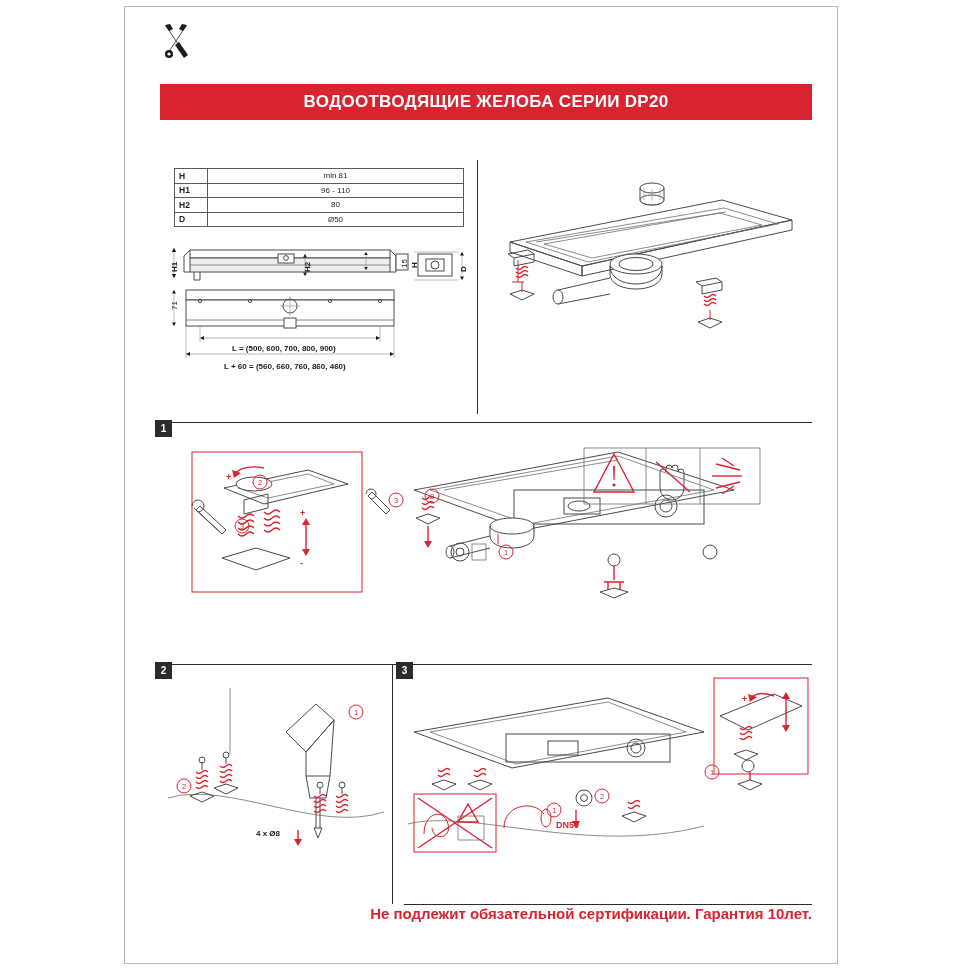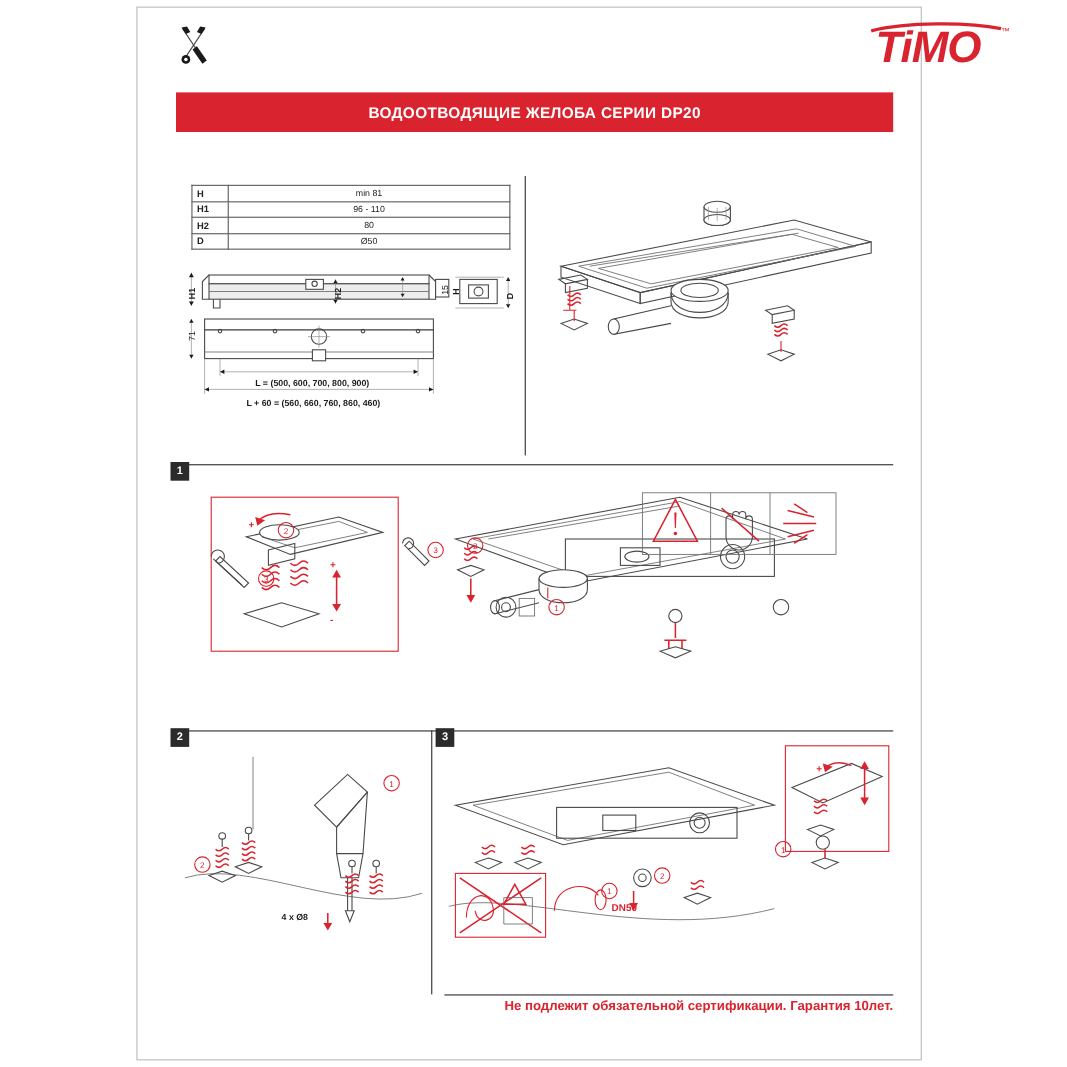--- a/index.html
+++ b/index.html
@@ -8,40 +8,40 @@
 
   
   .frame{position:absolute;left:124px;top:6px;width:714px;height:958px;border:1px solid #b9b9b9;box-sizing:border-box;}
 
   
   .tools-icon{position:absolute;left:160px;top:22px;width:60px;height:44px;}
   .logo{position:absolute;right:46px;top:18px;width:140px;height:48px;}
   .logo-text{font-family:"Liberation Sans",sans-serif;font-weight:bold;font-style:italic;font-size:40px;color:#d9232e;letter-spacing:-1px;}
 
   .title-bar{position:absolute;left:160px;top:84px;width:652px;height:36px;background:#d9232e;display:flex;align-items:center;justify-content:center;}
-  .title-bar span{color:#fff;font-size:14px;font-weight:bold;letter-spacing:.3px;}
+  .title-bar span{color:#fff;font-size:17px;font-weight:bold;letter-spacing:.3px;}
 
   
   .spec-table{position:absolute;left:174px;top:168px;width:290px;border-collapse:collapse;}
   .spec-table td{border:1px solid #5a5a5a;height:13.5px;font-size:8px;color:#222;padding:0 4px;}
   .spec-table td.k{width:24px;font-weight:bold;text-align:left;font-size:8.5px;}
   .spec-table td.v{text-align:center;}
 
   
   .hline{position:absolute;background:#2b2b2b;height:1px;}
   .vline{position:absolute;background:#2b2b2b;width:1px;}
   .numbox{position:absolute;width:17px;height:17px;background:#2b2b2b;color:#fff;font-size:10px;
           display:flex;align-items:center;justify-content:center;font-weight:bold;}
 
   
   .lbl{position:absolute;font-size:8px;color:#1a1a1a;white-space:nowrap;}
   .lbl.b{font-weight:bold;}
   .lbl.rot{transform:rotate(-90deg);transform-origin:left top;}
   .footer-wrap{position:absolute;left:160px;top:905px;width:652px;text-align:right;}
-  .footer-wrap span{font-size:12px;font-weight:bold;color:#d9232e;}
+  .footer-wrap span{font-size:15px;font-weight:bold;color:#d9232e;}
 
   svg{display:block;}
   .s{fill:none;stroke:#4a4a4a;stroke-width:1;}
   .s2{fill:none;stroke:#6f6f6f;stroke-width:.8;}
   .sr{fill:none;stroke:#d9232e;stroke-width:1.4;}
   .sr2{fill:none;stroke:#d9232e;stroke-width:1;}
   .thin{stroke-width:.6;stroke:#8b8b8b;}
   .fillw{fill:#fff;}
   .fillg{fill:#ededed;}
   .circ-num{font-size:7.5px;fill:#d9232e;font-family:"Liberation Sans",sans-serif;}
@@ -59,27 +59,20 @@
     <svg width="60" height="44" viewBox="0 0 60 44">
       <path class="s" d="M6 4 L26 34 M26 4 L6 34" stroke-width="1.2"></path>
       <path d="M5 3 l5 -1 l3 5 l-4 2 z" fill="#1a1a1a"></path>
       <path d="M27 3 l-5 -1 l-3 5 l4 2 z" fill="#1a1a1a"></path>
       <path d="M24 36 l4 -3 l-9 -13 l-4 3 z" fill="#1a1a1a"></path>
       <circle cx="9" cy="32" r="4" fill="#1a1a1a"></circle>
       <circle cx="9" cy="32" r="1.6" fill="#fff"></circle>
     </svg>
   </div>
 
-  <div class="logo">
-    <svg width="140" height="50" viewBox="0 0 140 50">
-      <text x="12" y="38" class="logo-text" font-size="40" font-weight="bold" font-style="italic" fill="#d9232e" font-family="Liberation Sans, sans-serif">TiMO</text>
-      <path d="M8 10 C40 2, 96 2, 126 8" fill="none" stroke="#d9232e" stroke-width="3"></path>
-      <text x="126" y="13" font-size="8" fill="#d9232e" font-family="Liberation Sans, sans-serif">™</text>
-    </svg>
-  </div>
 
   <div class="title-bar">
     <span>ВОДООТВОДЯЩИЕ ЖЕЛОБА СЕРИИ DP20</span>
   </div>
 
   <table class="spec-table">
     <tbody>
         <tr>
       <td class="k">H</td>
       <td class="v">min 81</td>

